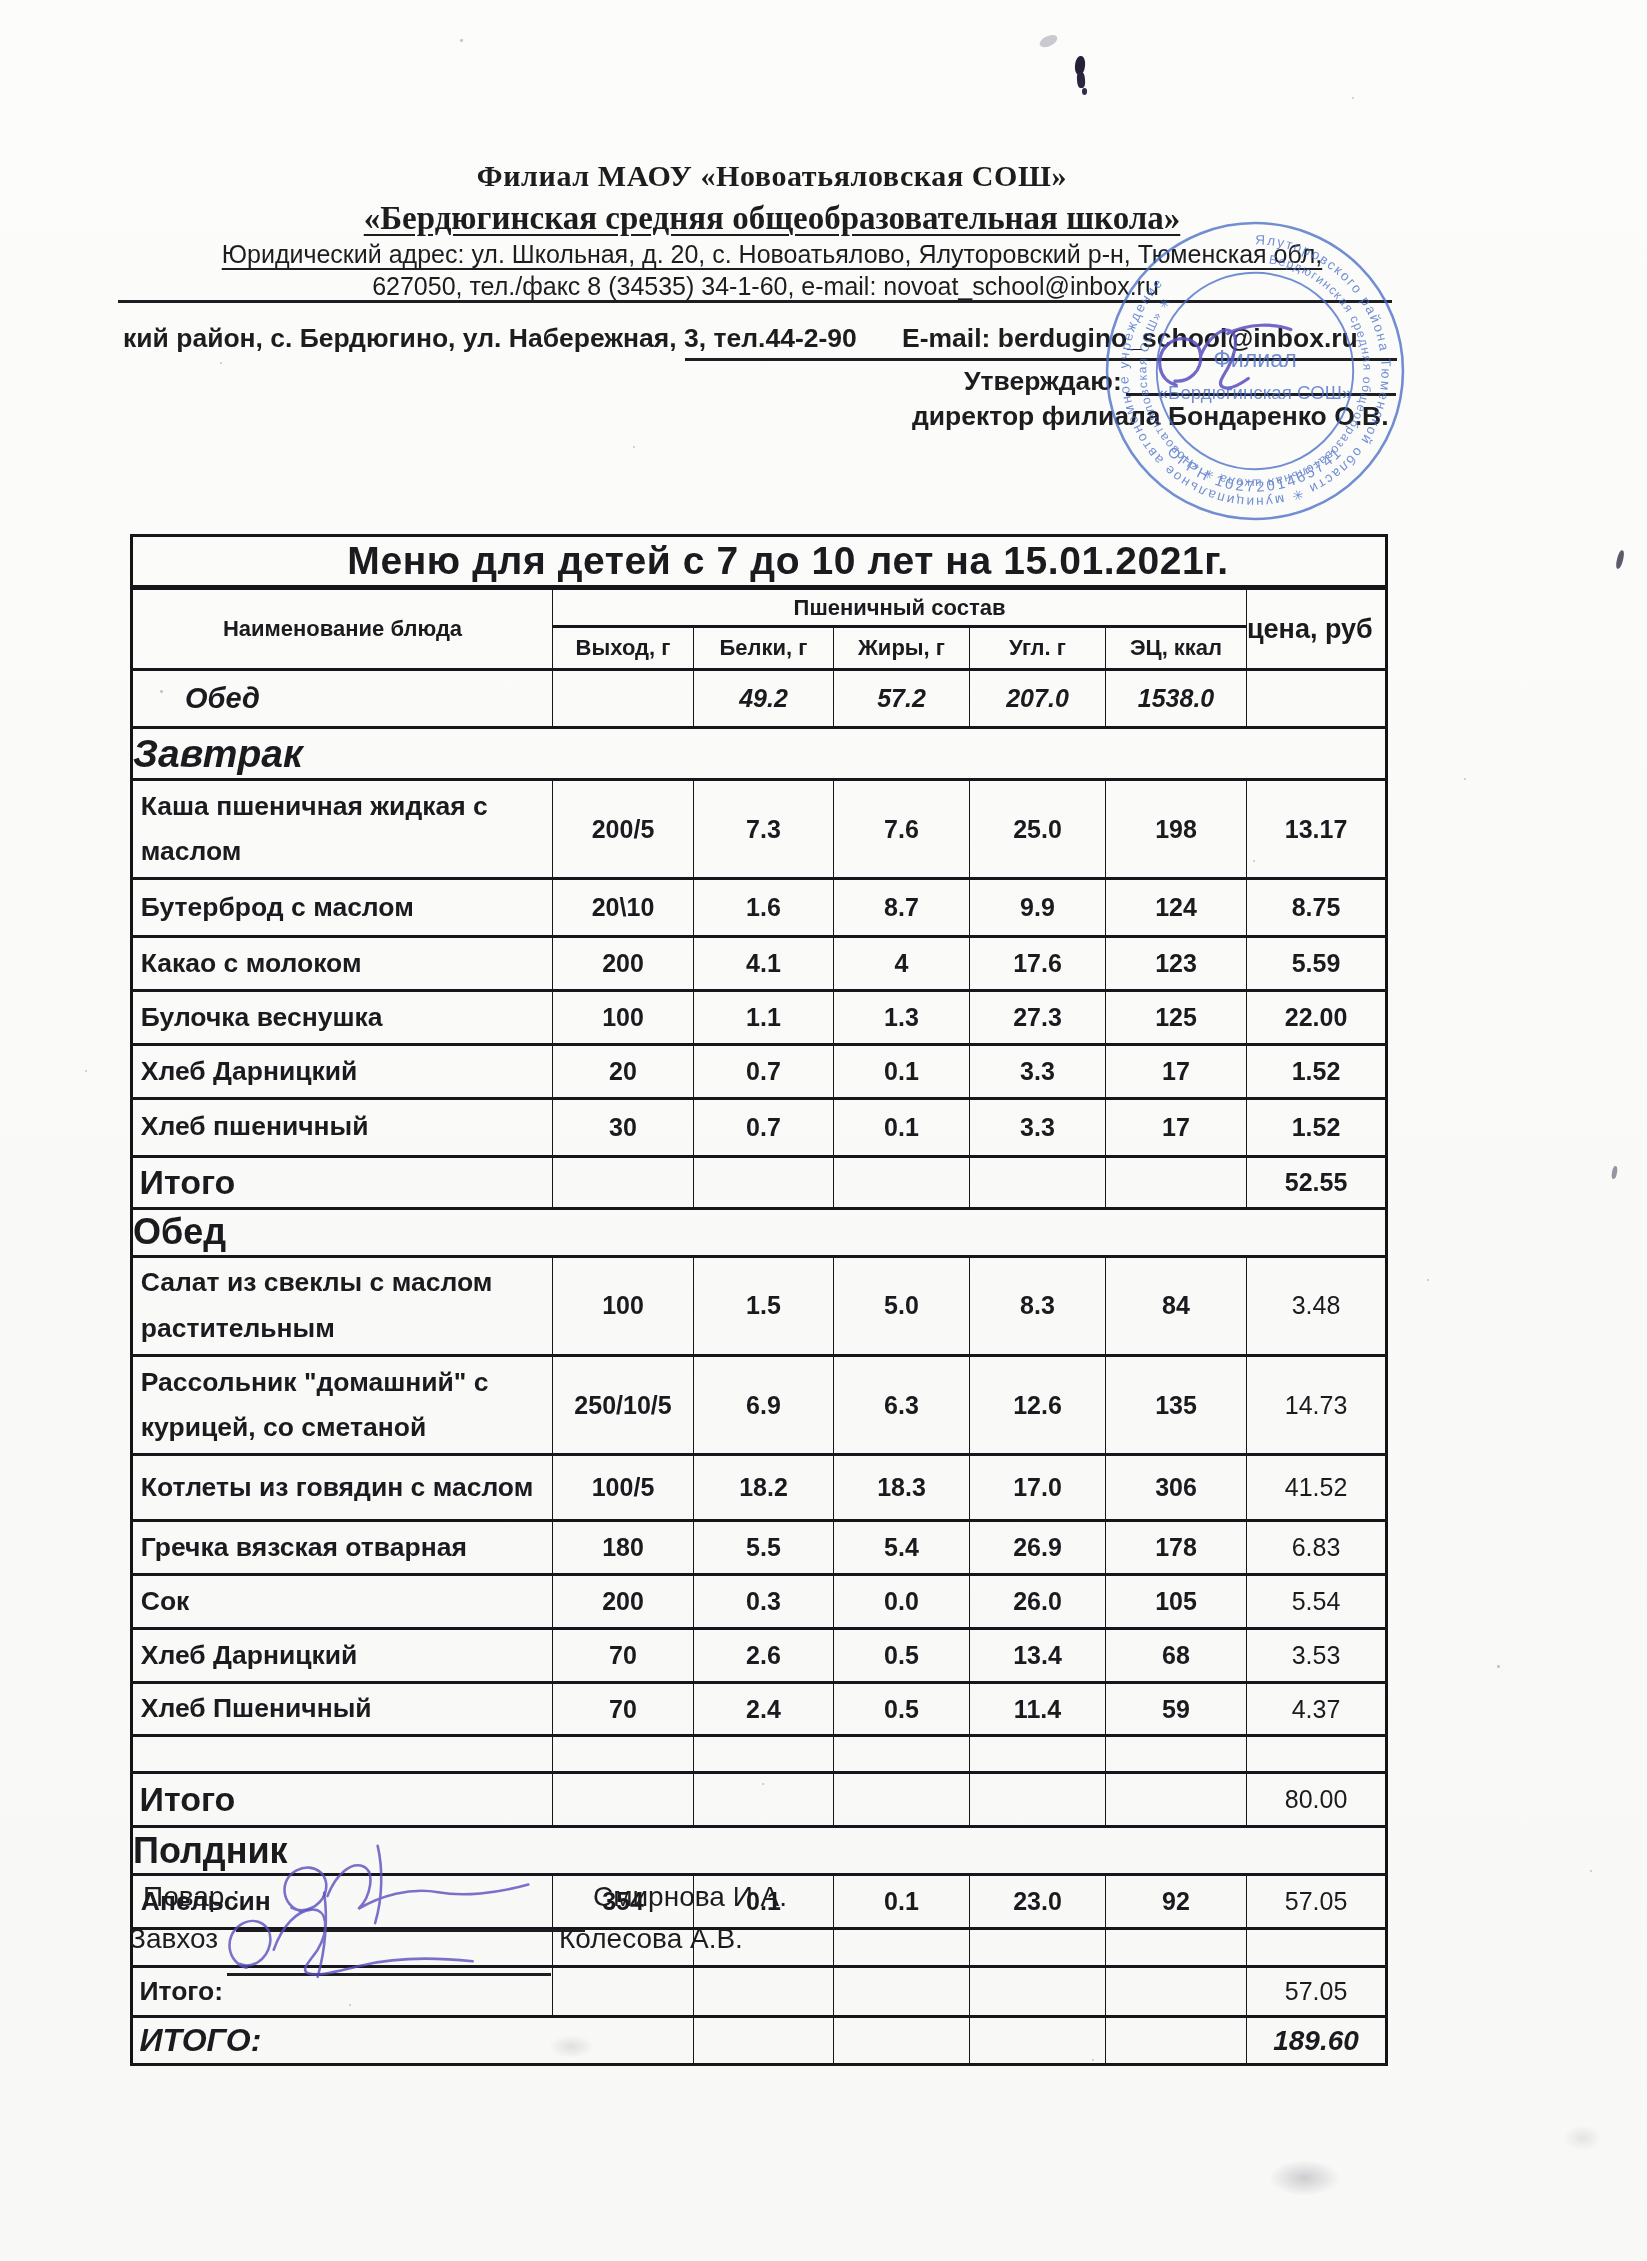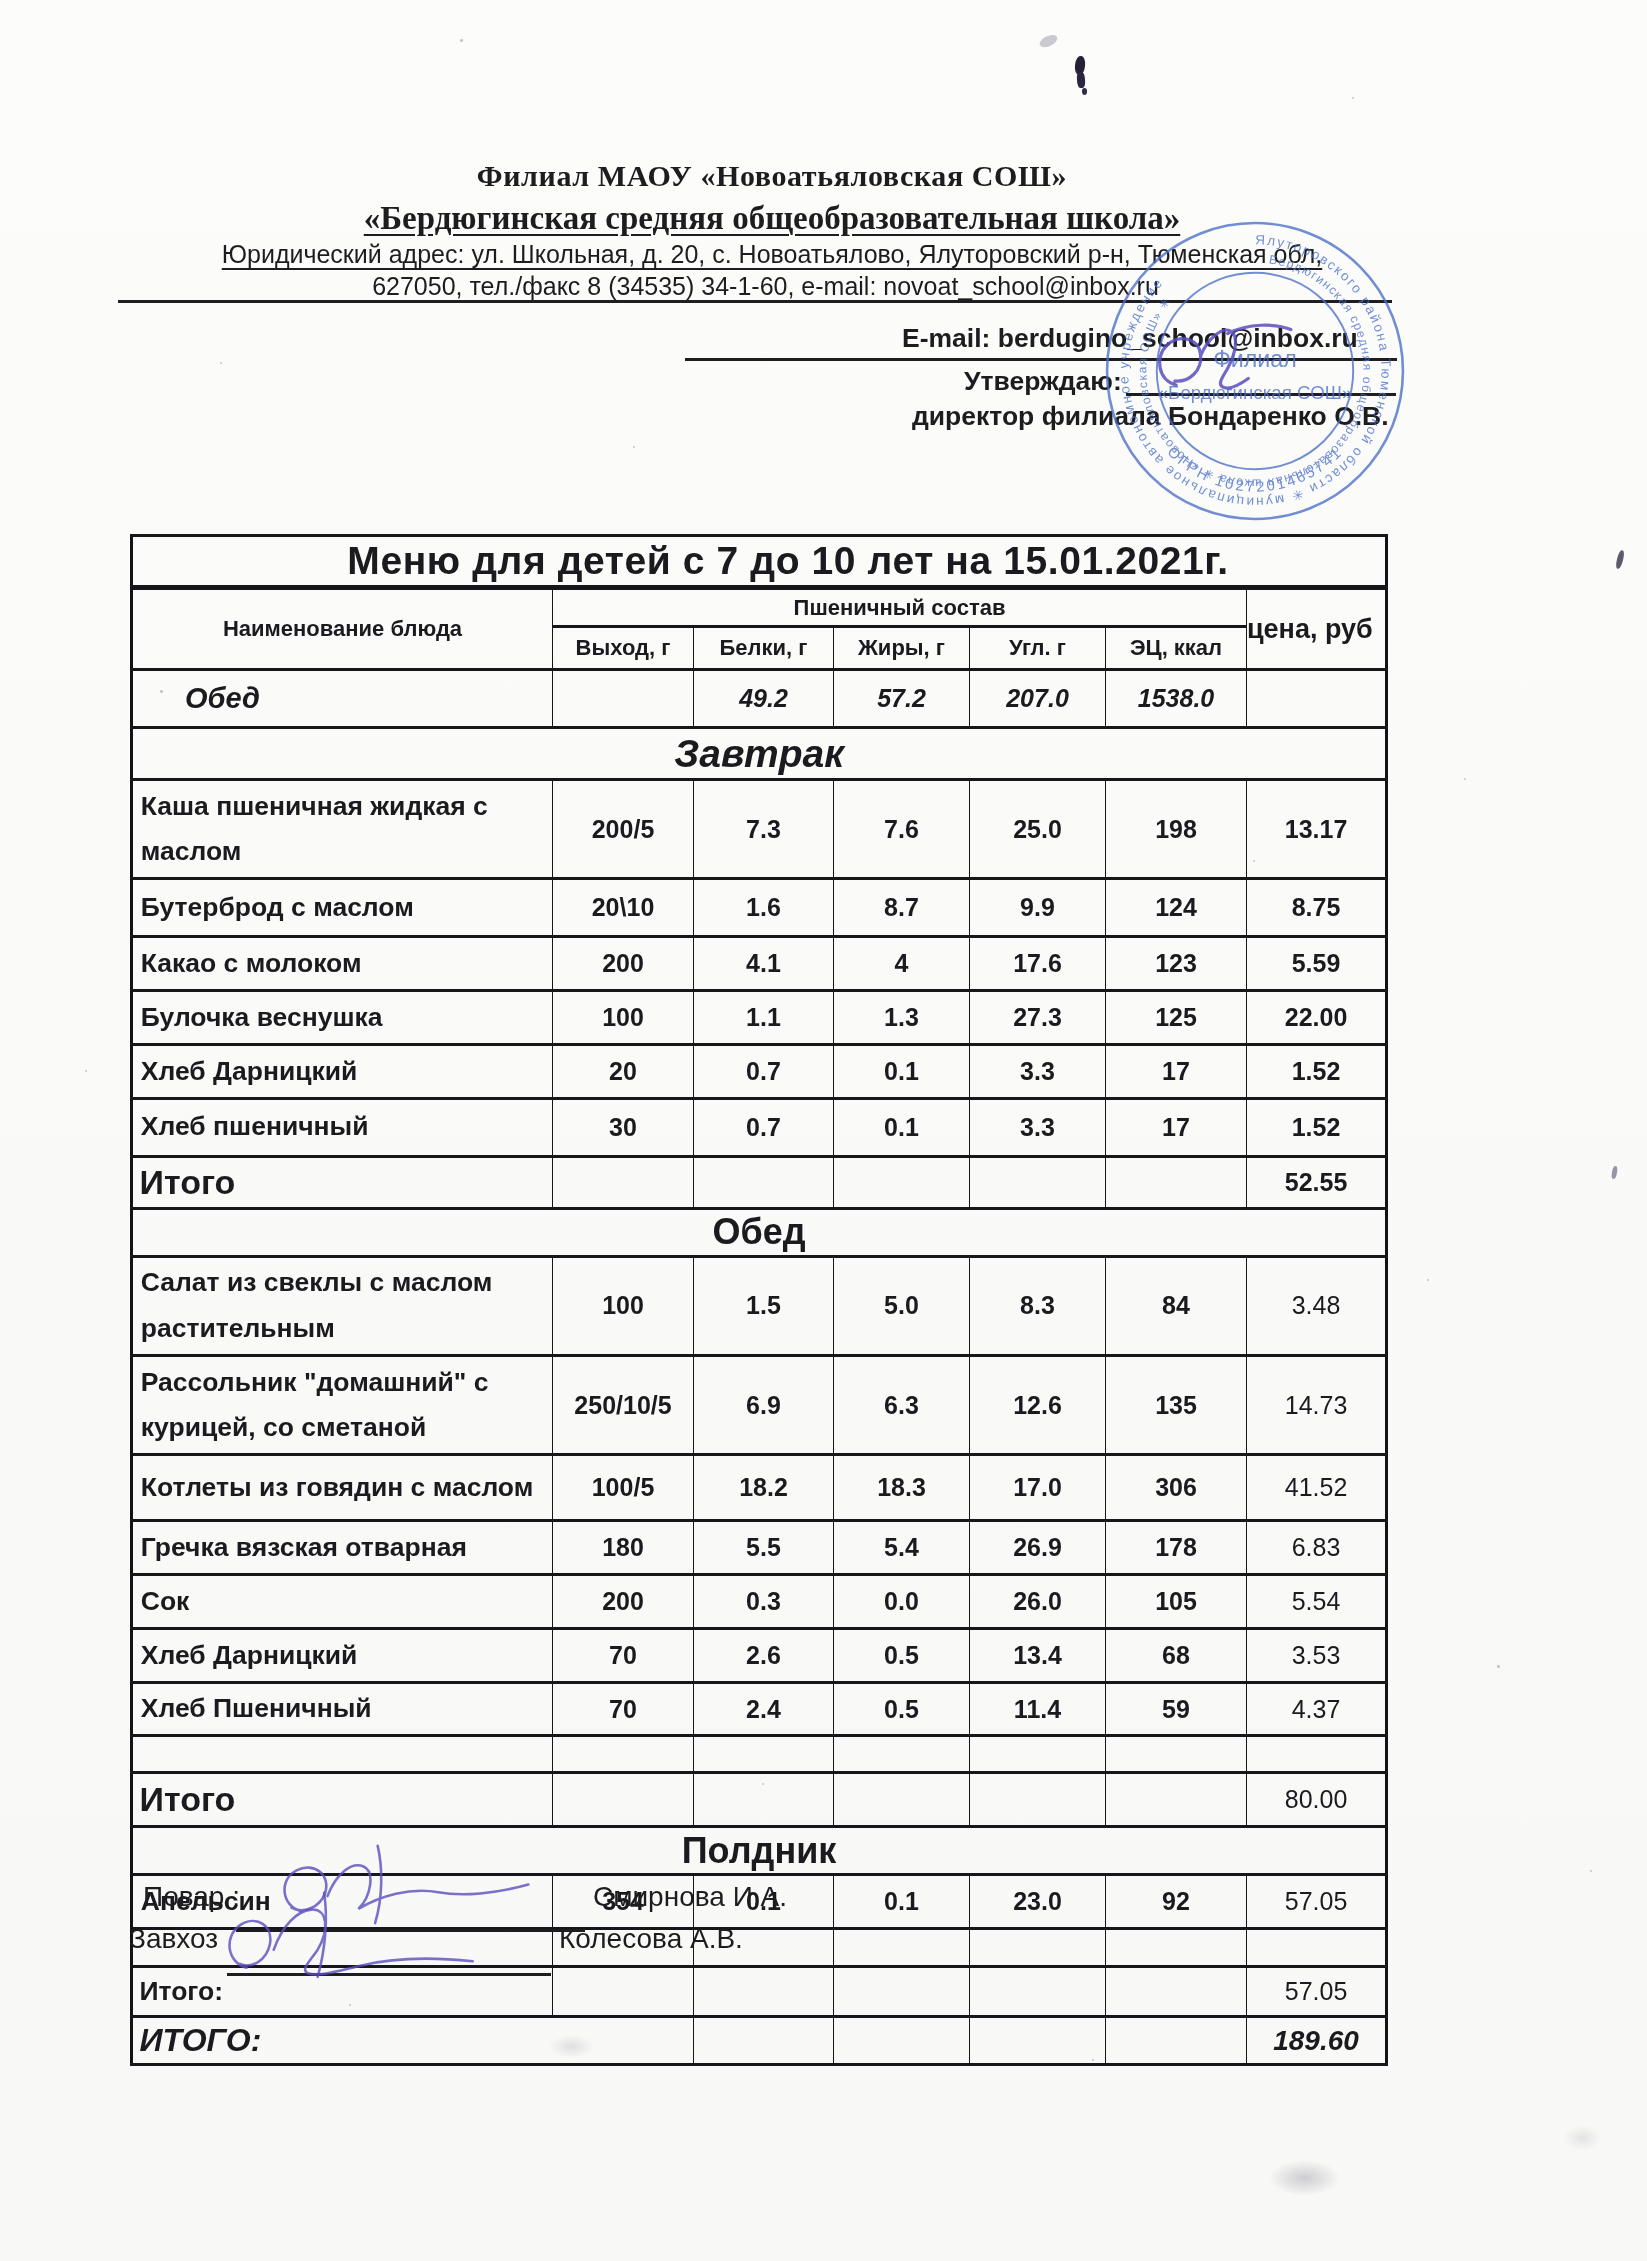--- a/index.html
+++ b/index.html
@@ -33,21 +33,21 @@
   table.menu{border:3.9px solid #131317;}
   .title-cell{font-size:39px;font-weight:bold;text-align:center;padding-left:58px !important;border-bottom-width:5.8px !important;letter-spacing:0.6px;}
   .th{font-weight:bold;font-size:22px;text-align:center;}
   .price-h{font-size:27px;font-weight:bold;text-align:left;}
   .cell-name{font-size:26.5px;font-weight:bold;text-align:left;padding:2.6px 17px 2.6px 7.8px !important;line-height:1.72;}
   .val{font-size:25px;font-weight:bold;text-align:center;}
   .price{font-size:25px;font-weight:normal;text-align:center;}
   .price.pb{font-weight:bold;}
   .summary-name{font-style:italic;padding-left:52px !important;font-size:29px;}
   .summary-val{font-style:italic;font-weight:bold;}
-  .section{font-size:36px;font-weight:bold;text-align:center;}
+  .section{font-size:36px;font-weight:bold;}
   .section.italic{font-style:italic;font-size:39px;}
   .total-label{font-size:34px;font-weight:bold;text-align:left;padding-left:6.5px !important;}
   .total-label.small{font-size:26.5px;}
   .grand-label{font-size:32px;font-weight:bold;font-style:italic;text-align:left;padding-left:6.5px !important;}
   .grand-price{font-size:28px;font-weight:bold;font-style:italic;text-align:center;}
 
   .footer-text{font-size:28px;}
   .speck{position:absolute;border-radius:50%;background:#9a98a4;}
   .smudge{position:absolute;border-radius:50%;}
   .sig-svg path{fill:none;stroke:#5a4fc0;stroke-linecap:round;}
@@ -56,20 +56,21 @@
 <body>
 
 <div class="page">
 
   <div class="abs center-block org1">Филиал МАОУ «Новоатьяловская СОШ»</div>
   <div class="abs center-block org2">«Бердюгинская средняя общеобразовательная школа»</div>
   <div class="abs center-block addr1">Юридический адрес: ул. Школьная, д. 20, с. Новоатьялово, Ялуторовский р-н, Тюменская обл,</div>
   <div class="abs addr2">627050, тел./факс 8 (34535) 34-1-60,  e-mail: novoat_school@inbox.ru</div>
   <div class="abs rule" style="left:118px;top:300px;width:1274px;height:2.6px;"></div>
 
+  <div class="abs branch" style="left:123px;">кий район,  с. Бердюгино,   ул. Набережная, 3,  тел.44-2-90</div>
   <div class="abs branch" style="left:902px;">E-mail: berdugino_school@inbox.ru</div>
   <div class="abs rule" style="left:685px;top:358px;width:712px;height:3.2px;"></div>
 
   <div class="abs approve">Утверждаю:</div>
   <div class="abs rule" style="left:1126px;top:393px;width:270px;height:2.6px;"></div>
   <div class="abs director">директор филиала Бондаренко О.В.</div>
 
   <svg class="abs" style="left:1098px;top:214px;" width="314" height="314" viewBox="-243 -243 486 486">
     <g opacity="0.78" fill="#4b70c9" stroke="none" font-family="Liberation Sans, DejaVu Sans, sans-serif">
       <circle r="229" fill="none" stroke="#4b70c9" stroke-width="4"></circle>

